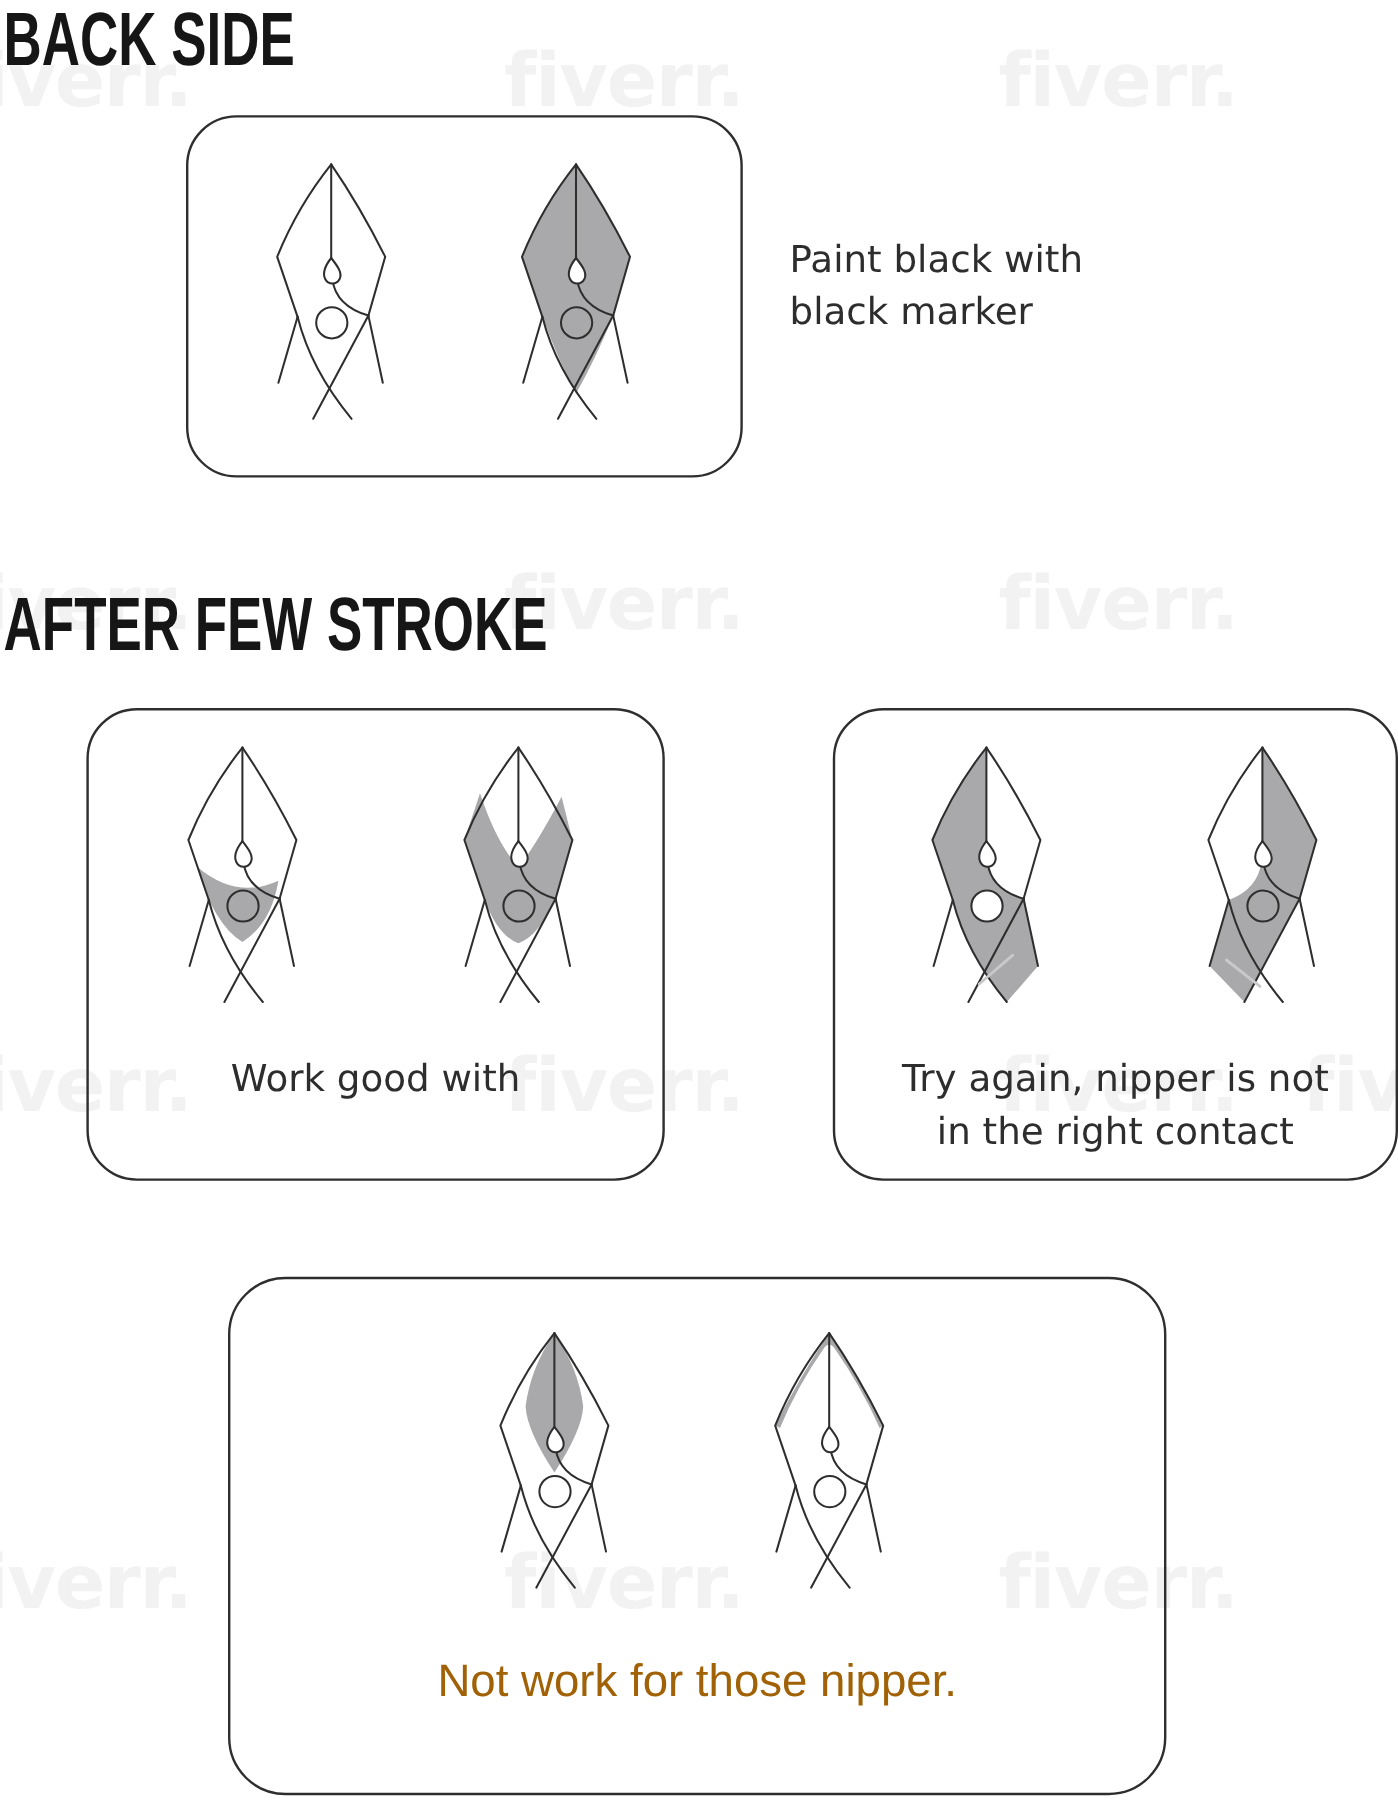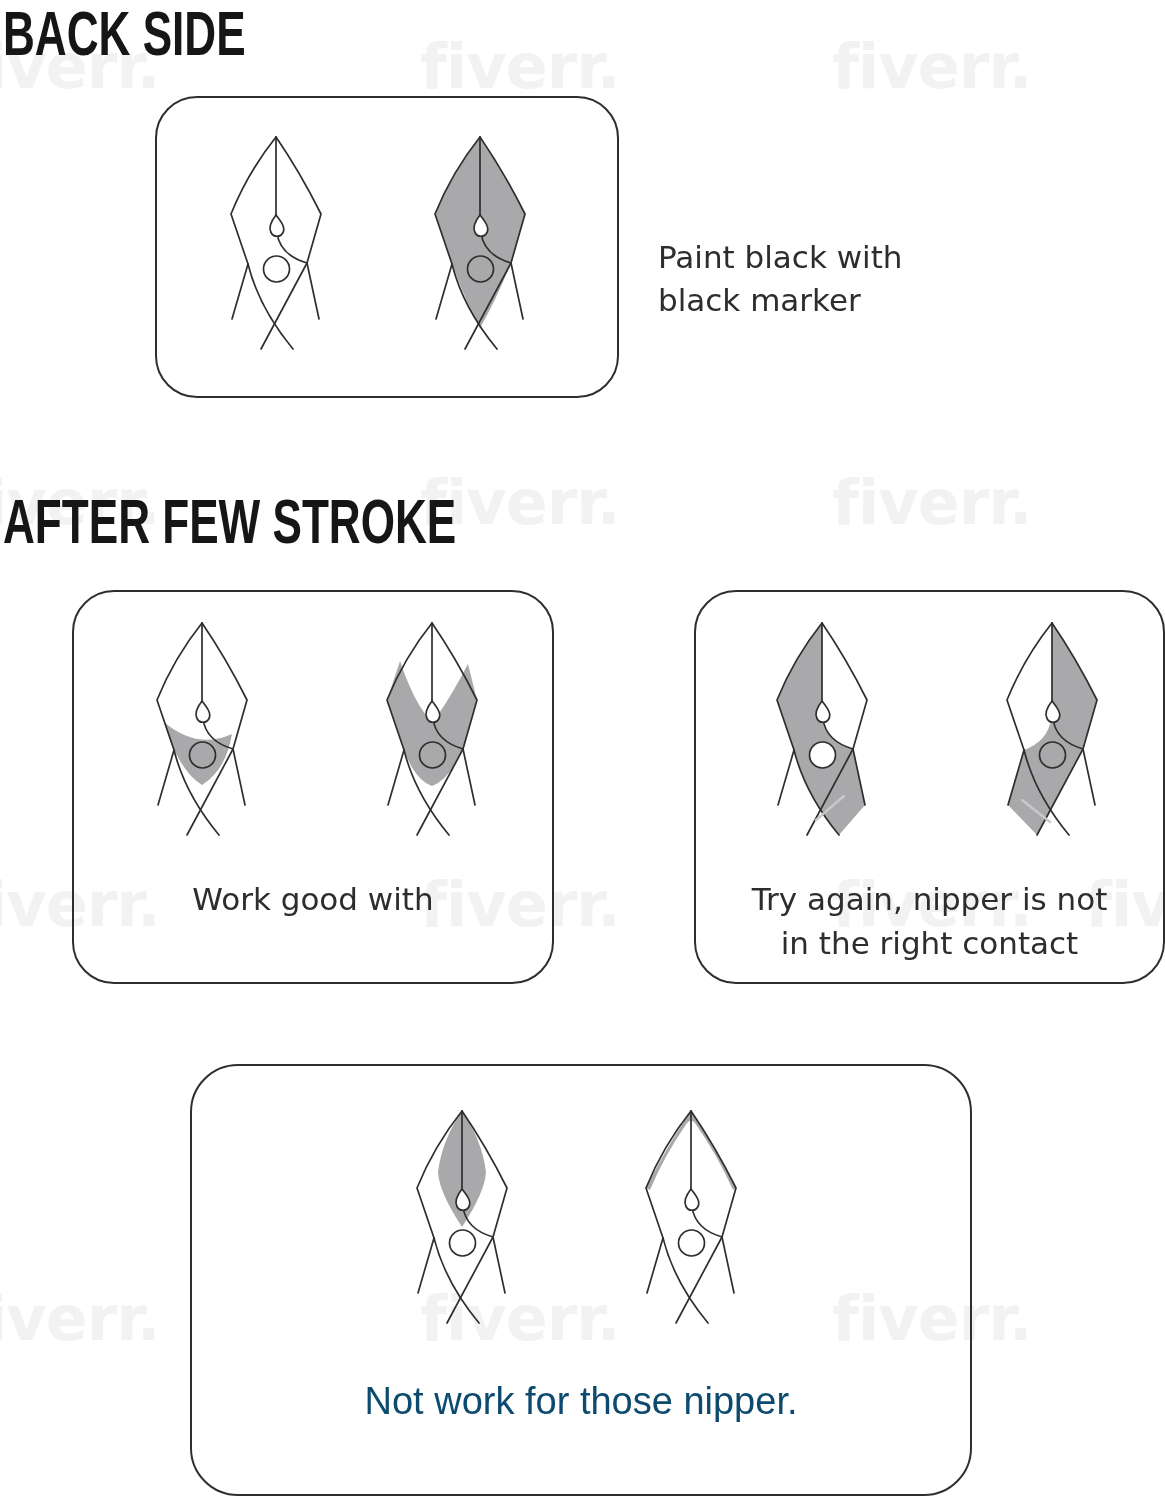--- a/index.html
+++ b/index.html
@@ -15,23 +15,23 @@
   .heading{position:absolute;font-family:"Liberation Sans",sans-serif;font-weight:bold;
       font-size:63px;line-height:1.05;color:#161616;transform:scaleX(.70);transform-origin:left top;
       white-space:nowrap;letter-spacing:0px;}
 
   .panel{position:absolute;border:2.5px solid var(--line);border-radius:42px;background:transparent;}
   .panel.big{border-radius:48px;}
 
   .nib{position:absolute;width:96px;height:215px;overflow:visible;}
 
   .cap{position:absolute;color:var(--text);}
-  .cap-side{font-family:"DejaVu Sans",sans-serif;font-size:31px;line-height:43px;text-align:left;margin-top:40px;}
+  .cap-side{font-family:"DejaVu Sans",sans-serif;font-size:31px;line-height:43px;text-align:left;}
   .cap-center{font-family:"DejaVu Sans",sans-serif;font-size:31px;line-height:44px;text-align:center;width:100%;left:0;}
-  .cap-bottom{font-family:"Liberation Sans",sans-serif;font-size:38px;line-height:50px;text-align:center;width:100%;left:0;color:#0c4a6e;}
+  .cap-bottom{font-family:"Liberation Sans",sans-serif;font-size:38px;line-height:50px;text-align:center;width:100%;left:0;color:#a16207;}
 
   
   .ln{fill:none;stroke:var(--line);stroke-width:1.7;stroke-linecap:round;stroke-linejoin:round;}
   .shade{fill:var(--shade);stroke:none;}
   .tear{fill:#fff;stroke:var(--line);stroke-width:1.7;}
   .pivot{stroke:var(--line);stroke-width:1.7;fill:#fff;}
   .pivot.gray{fill:var(--shade);}
   .streak{fill:none;stroke:#c9c9cb;stroke-width:2.4;stroke-linecap:round;}
 </style>
 </head>

